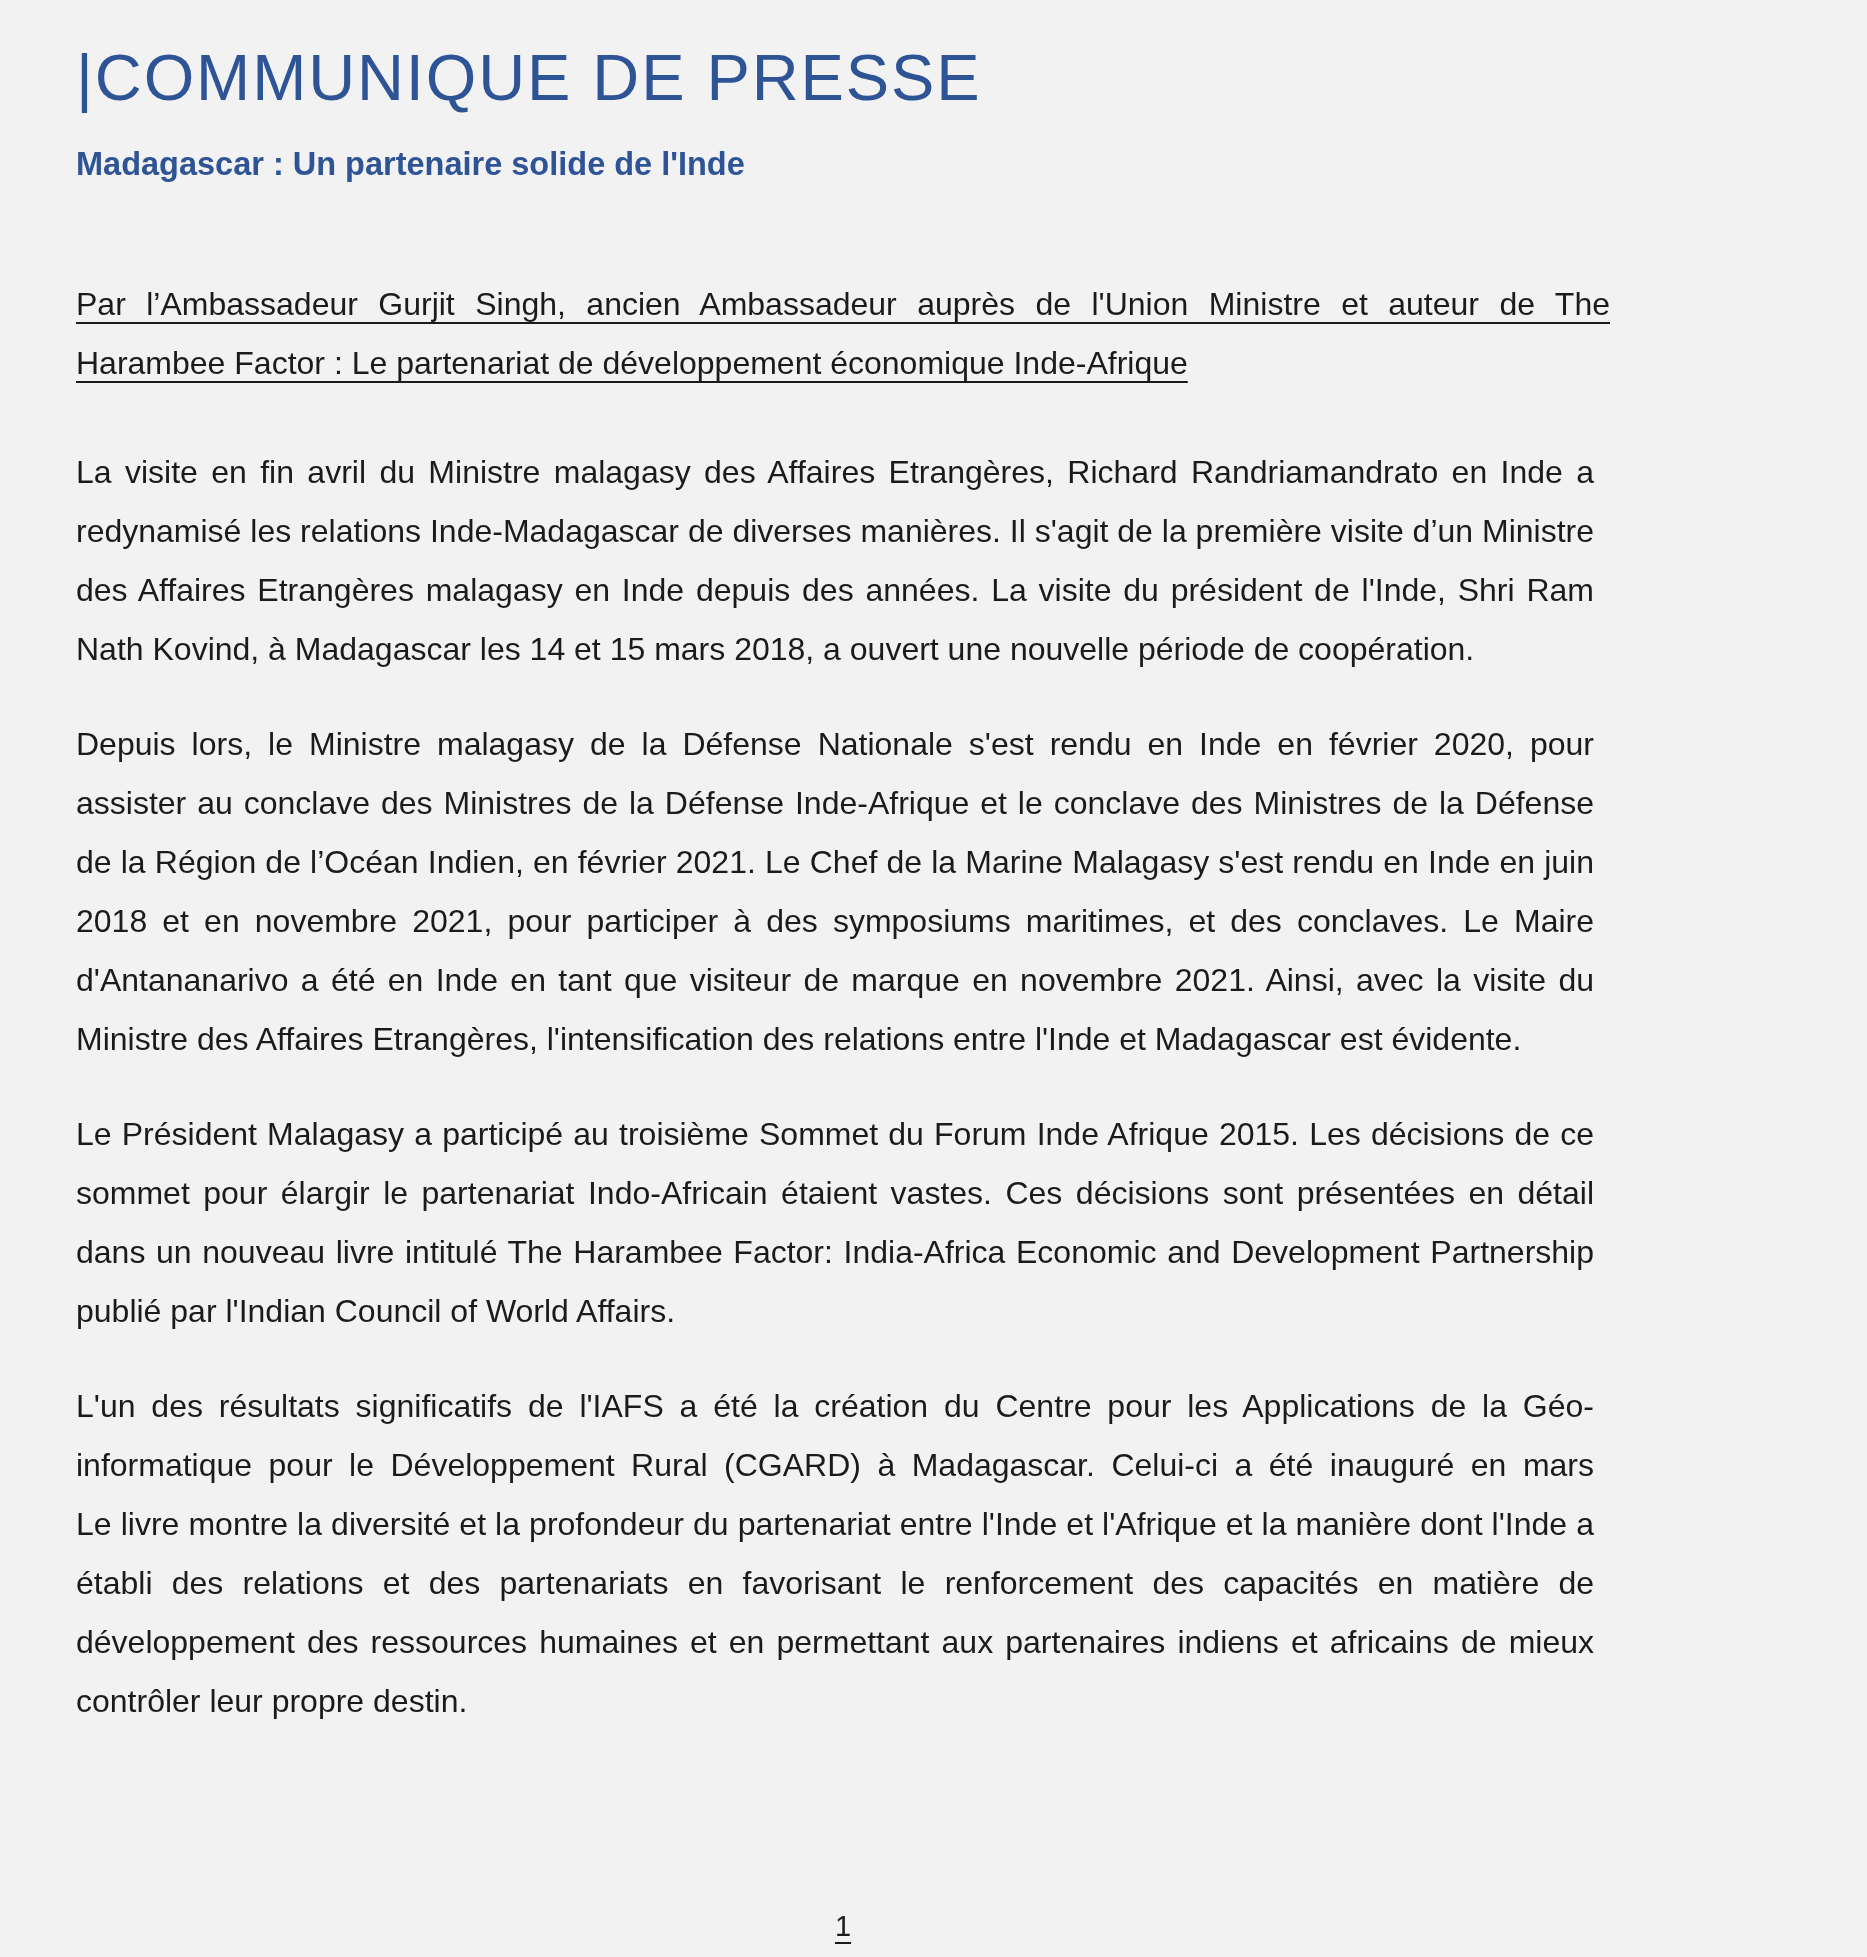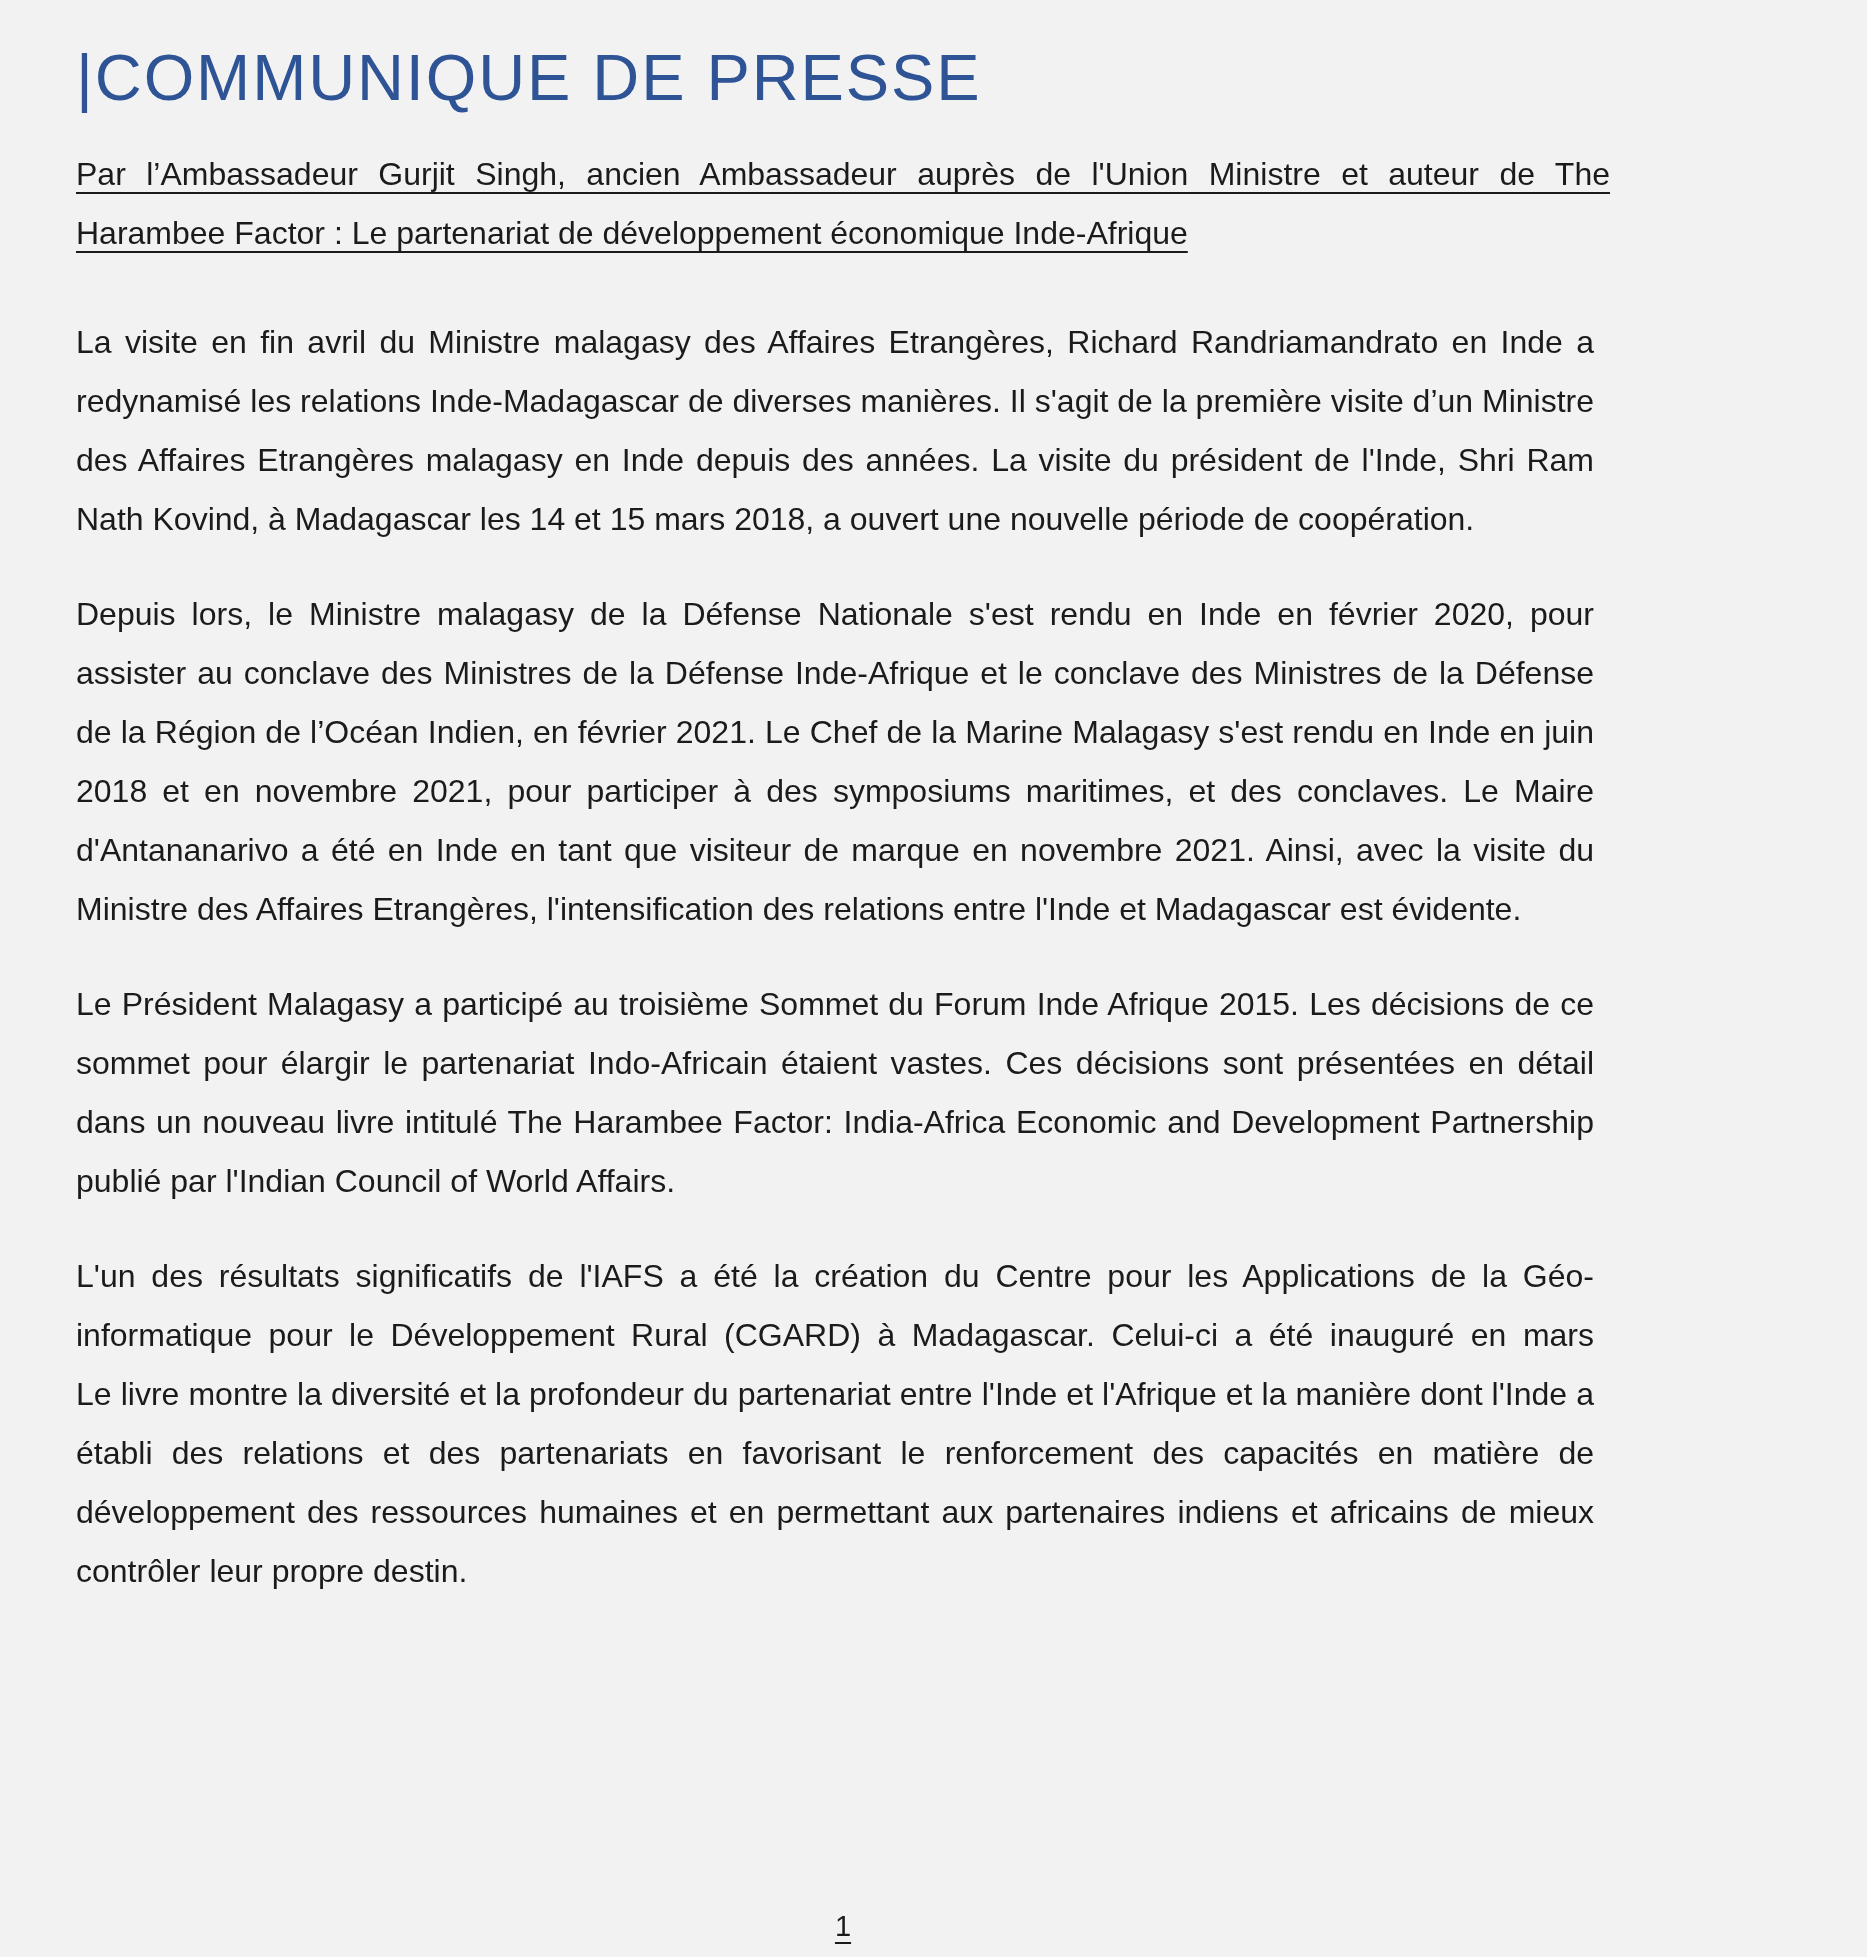--- a/index.html
+++ b/index.html
@@ -70,20 +70,21 @@
     color: #1b1b1b;
   }
 </style>
 </head>
 <body>
 
 <div class="page">
 
   <h1 class="doc-title">|COMMUNIQUE DE PRESSE</h1>
 
+  <h2 class="doc-subtitle">Madagascar : Un partenaire solide de l'Inde</h2>
 
   <p class="byline">Par l’Ambassadeur Gurjit Singh, ancien Ambassadeur auprès de l'Union Ministre et auteur de The Harambee Factor : Le partenariat de développement économique Inde-Afrique</p>
 
   <p class="body-para">La visite en fin avril du Ministre malagasy des Affaires Etrangères, Richard Randriamandrato en Inde a redynamisé les relations Inde-Madagascar de diverses manières. Il s'agit de la première visite d’un Ministre des Affaires Etrangères malagasy en Inde depuis des années.  La visite du président de l'Inde, Shri Ram Nath Kovind, à Madagascar les 14 et 15 mars 2018, a ouvert une nouvelle période de coopération.</p>
 
   <p class="body-para">Depuis lors, le Ministre malagasy de la Défense Nationale s'est rendu en Inde en février 2020, pour assister au conclave des Ministres de la Défense Inde-Afrique et le conclave des Ministres de la Défense de la Région de l’Océan Indien, en février 2021. Le Chef de la Marine Malagasy s'est rendu en Inde en juin 2018 et en novembre 2021, pour participer à des symposiums maritimes, et des conclaves. Le Maire d'Antananarivo a été en Inde en tant que visiteur de marque en novembre 2021. Ainsi, avec la visite du Ministre des Affaires Etrangères, l'intensification des relations entre l'Inde et Madagascar est évidente.</p>
 
   <p class="body-para">Le Président Malagasy a participé au troisième Sommet du Forum Inde Afrique 2015. Les décisions de ce sommet pour élargir le partenariat Indo-Africain étaient vastes. Ces décisions sont présentées en détail dans un nouveau livre intitulé The Harambee Factor: India-Africa Economic and Development Partnership publié par l'Indian Council of World Affairs.</p>
 
   <p class="body-para cut">L'un des résultats significatifs de l'IAFS a été la création du Centre pour les Applications de la Géo-informatique pour le Développement Rural (CGARD) à Madagascar. Celui-ci a été inauguré en mars</p>

